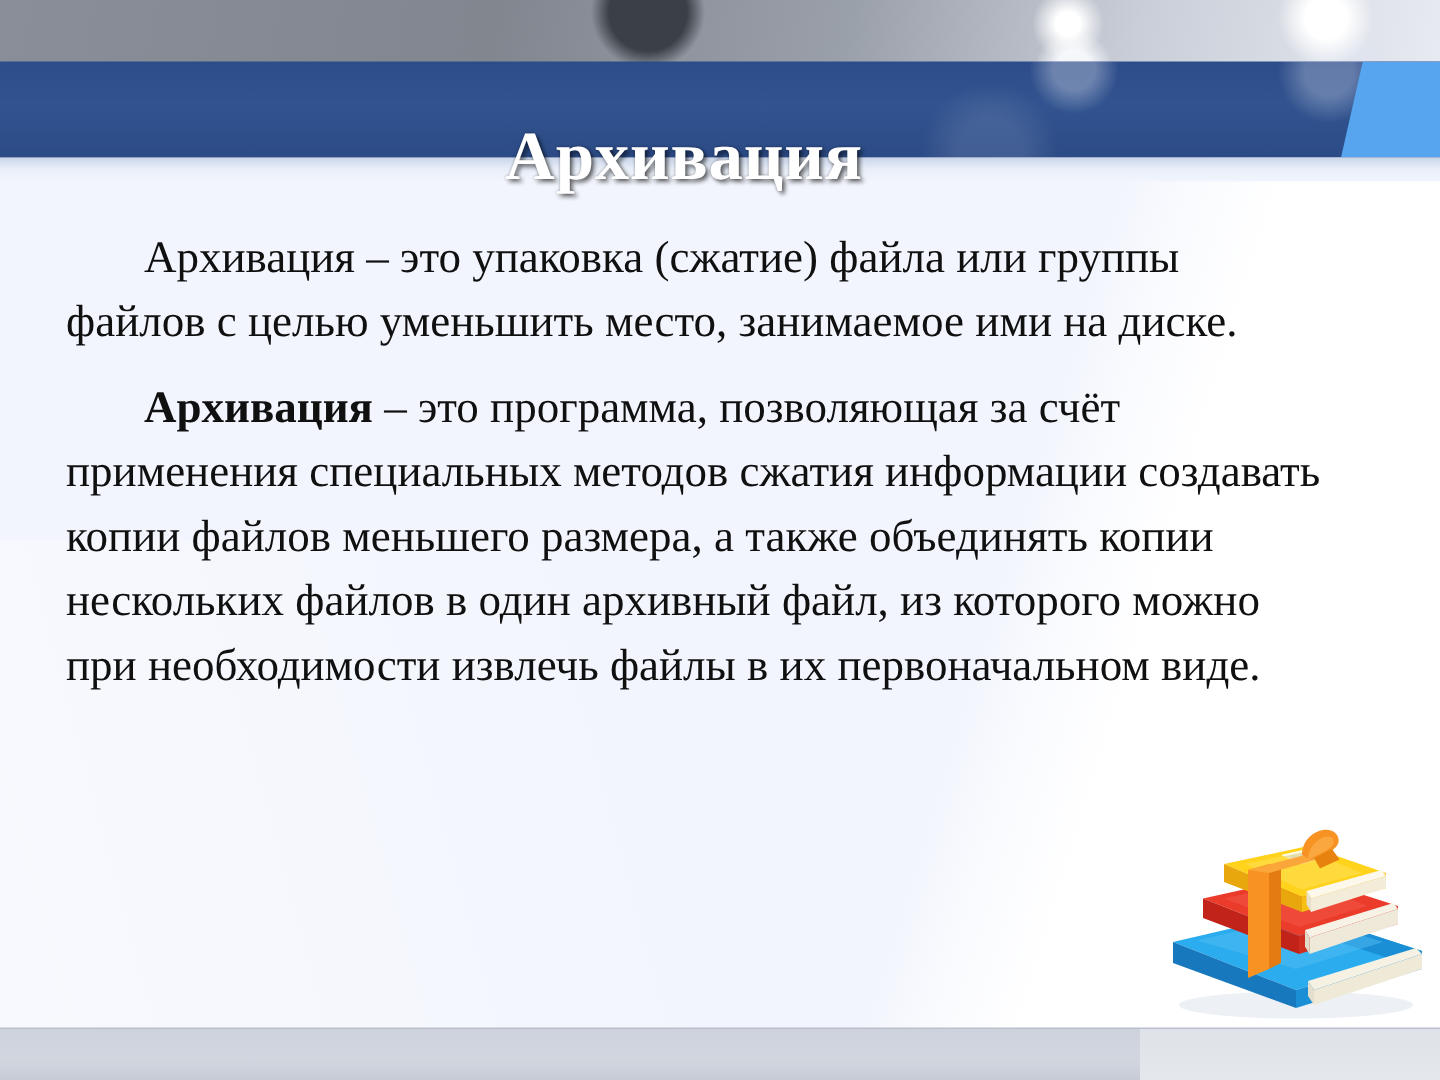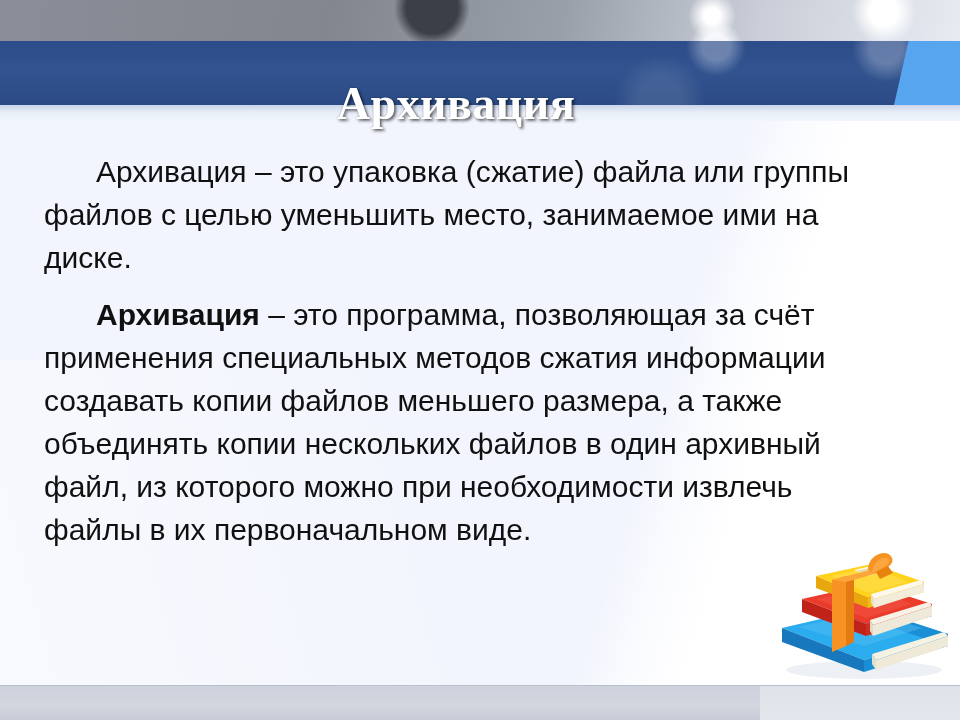--- a/index.html
+++ b/index.html
@@ -143,21 +143,21 @@
 
   .content {
     position: absolute;
     top: 150px;
     left: 44px;
     width: 842px;
   }
 
   .para {
     margin: 0 0 10px 0;
-    font-family: Liberation Sans, sans-serif;
+    font-family: Liberation Serif, serif;
     font-size: 30px;
     line-height: 43px;
     color: #101010;
     text-indent: 52px;
   }
 
   .para.second {
     margin-top: 14px;
   }
 

